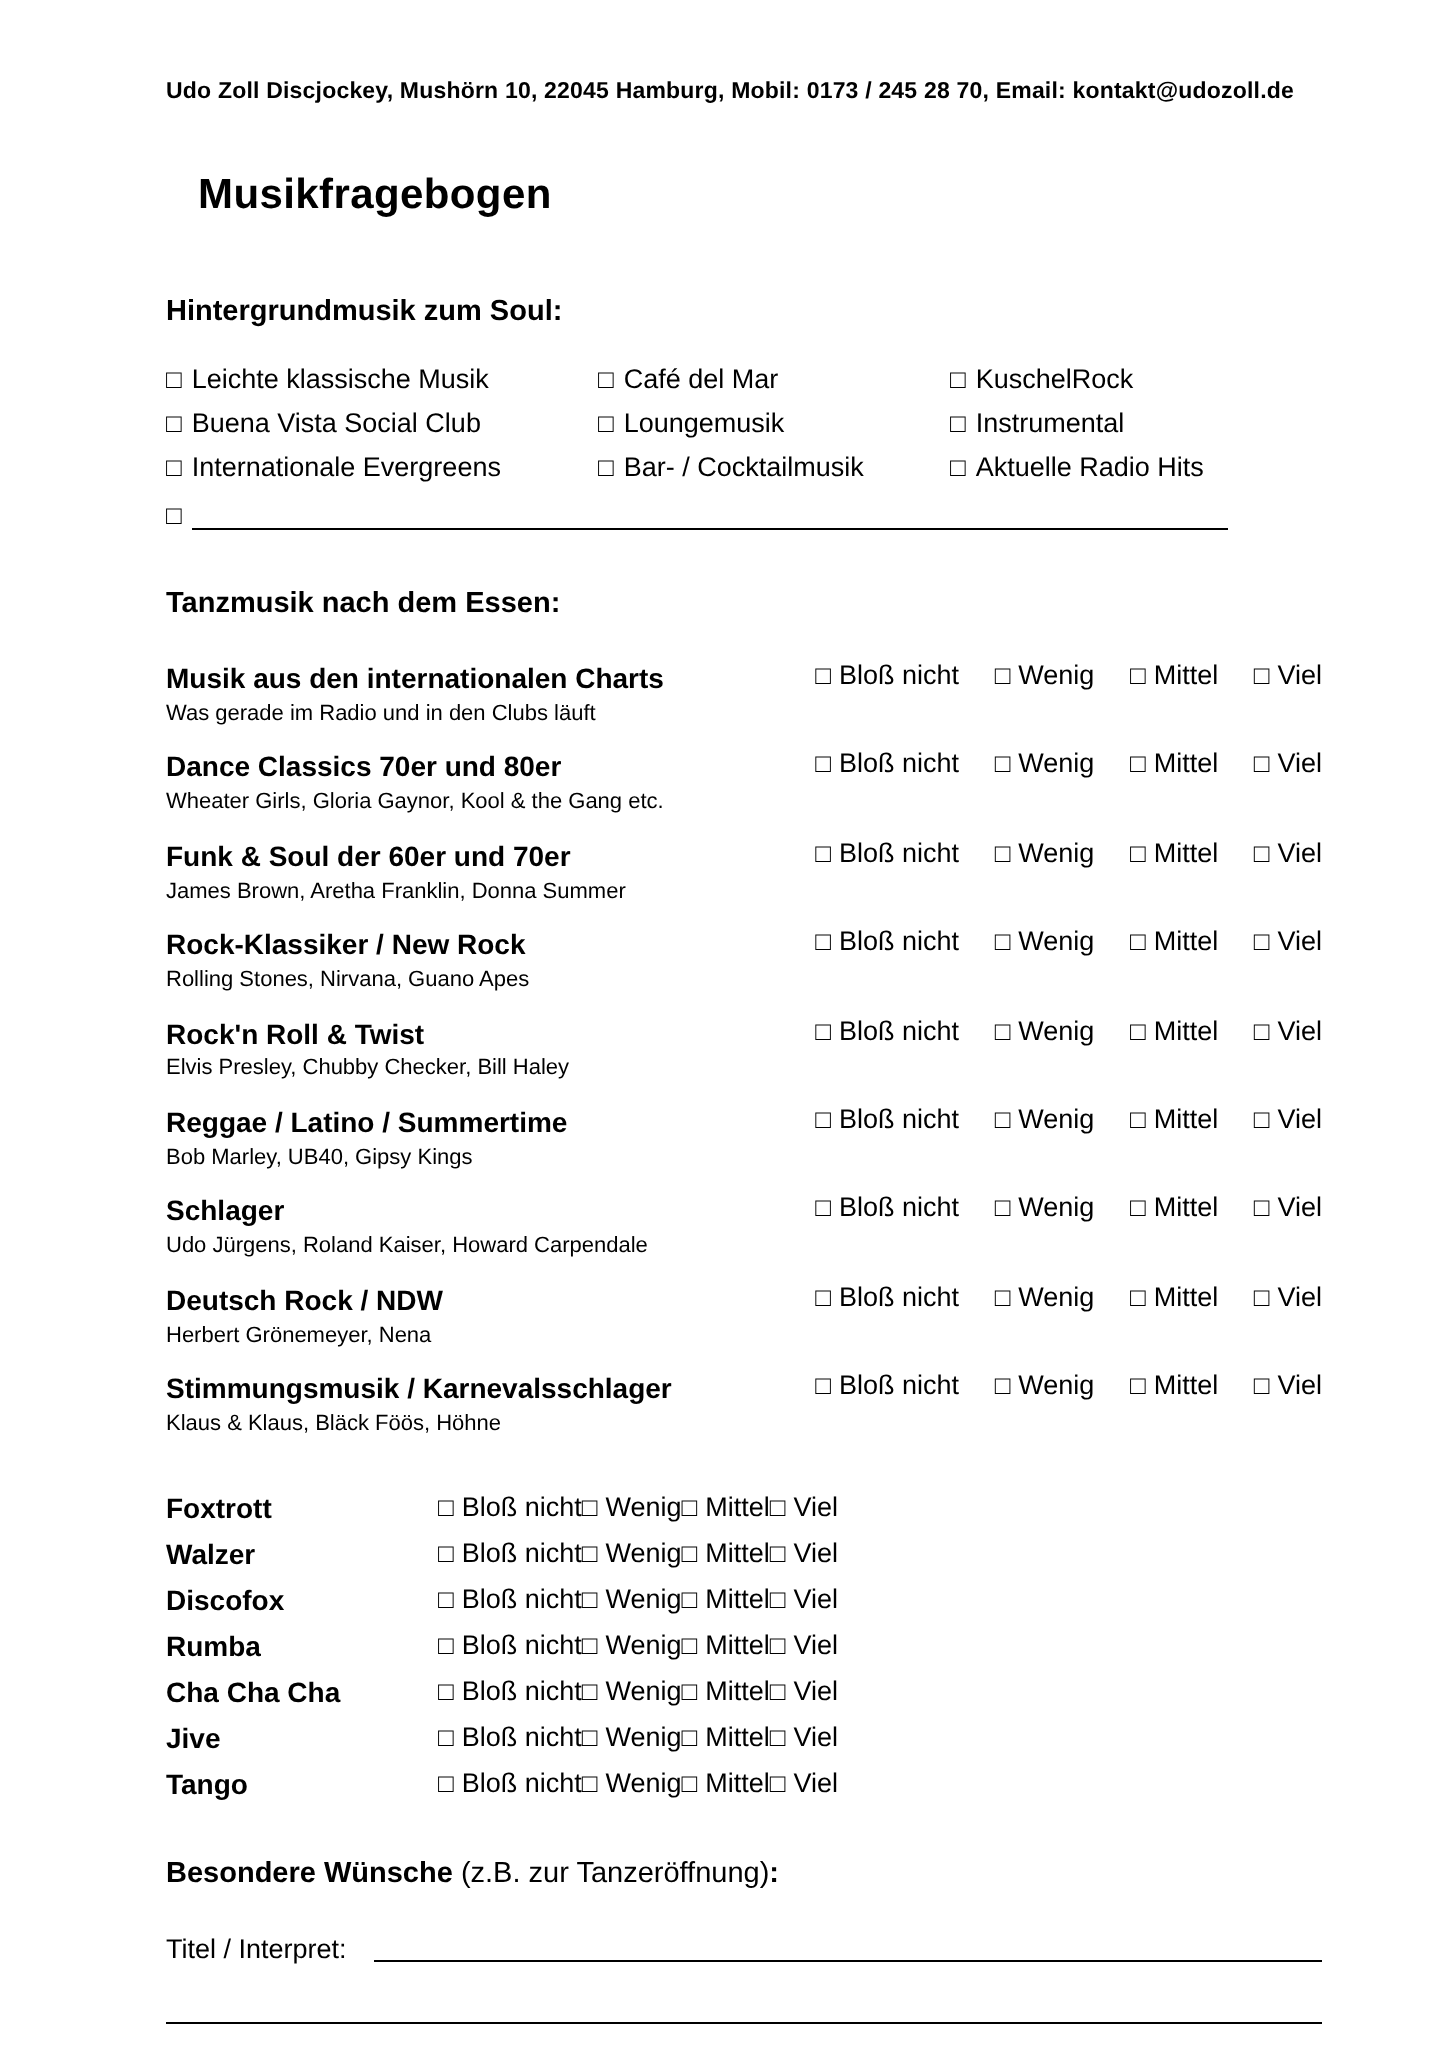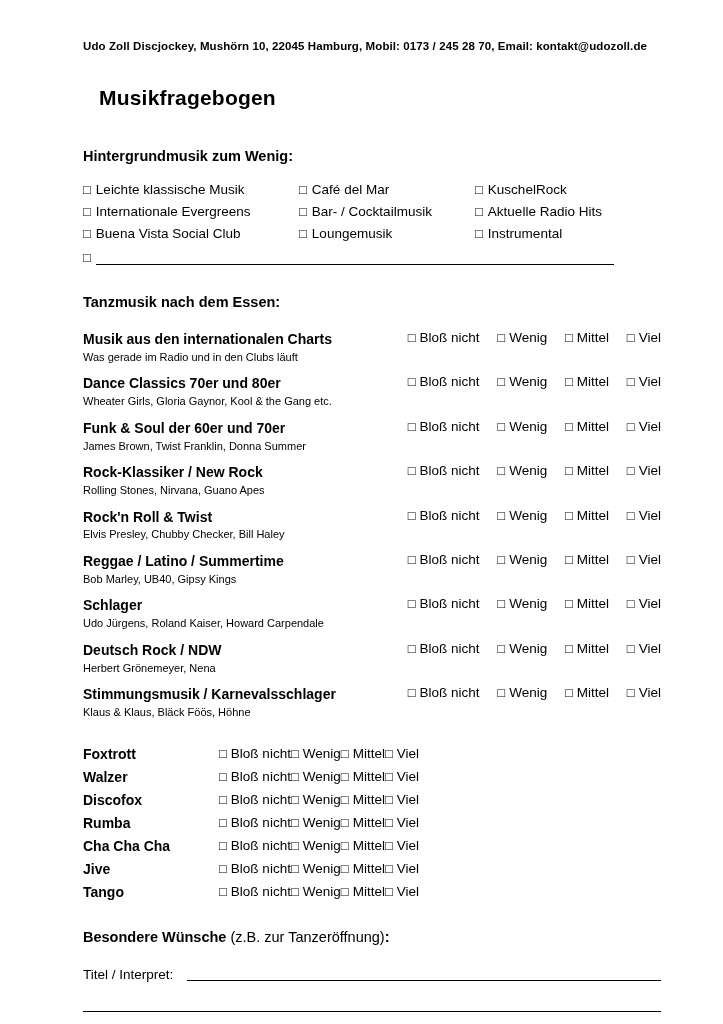--- a/index.html
+++ b/index.html
@@ -164,55 +164,55 @@
 </head>
 <body>
 
 <div class="page">
   <div class="content">
 
     <div class="header-line">Udo Zoll Discjockey, Mushörn 10, 22045 Hamburg, Mobil: 0173 / 245 28 70, Email: kontakt@udozoll.de</div>
 
     <div class="doc-title">Musikfragebogen</div>
 
-    <div class="section-title">Hintergrundmusik zum Wenig:</div>
+    <div class="section-title">Hintergrundmusik zum Soul:</div>
 
     <table class="bg-grid">
       <tbody>
           <tr>
         <td class="col1">
           <span class="cbox">□</span><span>Leichte klassische Musik</span>
         </td>
         <td class="col2">
           <span class="cbox">□</span><span>Café del Mar</span>
         </td>
         <td class="col3">
           <span class="cbox">□</span><span>KuschelRock</span>
         </td>
       </tr>
       <tr>
         <td class="col1">
+          <span class="cbox">□</span><span>Buena Vista Social Club</span>
+        </td>
+        <td class="col2">
+          <span class="cbox">□</span><span>Loungemusik</span>
+        </td>
+        <td class="col3">
+          <span class="cbox">□</span><span>Instrumental</span>
+        </td>
+      </tr>
+      <tr>
+        <td class="col1">
           <span class="cbox">□</span><span>Internationale Evergreens</span>
         </td>
         <td class="col2">
           <span class="cbox">□</span><span>Bar- / Cocktailmusik</span>
         </td>
         <td class="col3">
           <span class="cbox">□</span><span>Aktuelle Radio Hits</span>
-        </td>
-      </tr>
-      <tr>
-        <td class="col1">
-          <span class="cbox">□</span><span>Buena Vista Social Club</span>
-        </td>
-        <td class="col2">
-          <span class="cbox">□</span><span>Loungemusik</span>
-        </td>
-        <td class="col3">
-          <span class="cbox">□</span><span>Instrumental</span>
         </td>
       </tr>
       <tr class="blank-row">
         <td colspan="3">
           <span class="cbox">□</span><span class="write-line" style="width:518px"></span>
         </td>
       </tr>
     </tbody>
       </table>
 
@@ -240,21 +240,21 @@
         <td class="opts">
           <span class="opt"><span class="cbox">□</span><span>Bloß nicht</span></span>
           <span class="opt"><span class="cbox">□</span><span>Wenig</span></span>
           <span class="opt"><span class="cbox">□</span><span>Mittel</span></span>
           <span class="opt"><span class="cbox">□</span><span>Viel</span></span>
         </td>
       </tr>
       <tr>
         <td>
           <div class="genre-name">Funk &amp; Soul der 60er und 70er</div>
-          <div class="genre-sub">James Brown, Twist Franklin, Donna Summer</div>
+          <div class="genre-sub">James Brown, Aretha Franklin, Donna Summer</div>
         </td>
         <td class="opts">
           <span class="opt"><span class="cbox">□</span><span>Bloß nicht</span></span>
           <span class="opt"><span class="cbox">□</span><span>Wenig</span></span>
           <span class="opt"><span class="cbox">□</span><span>Mittel</span></span>
           <span class="opt"><span class="cbox">□</span><span>Viel</span></span>
         </td>
       </tr>
       <tr>
         <td>

